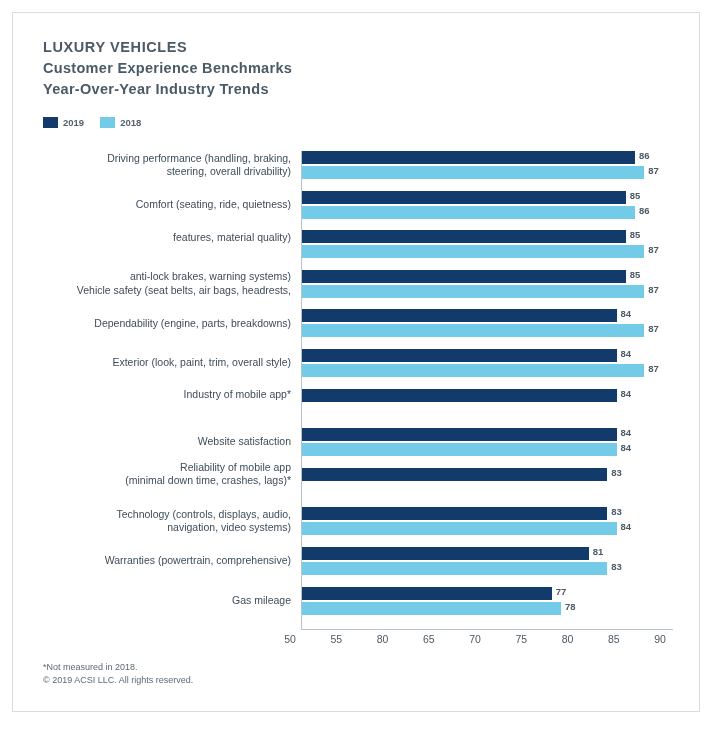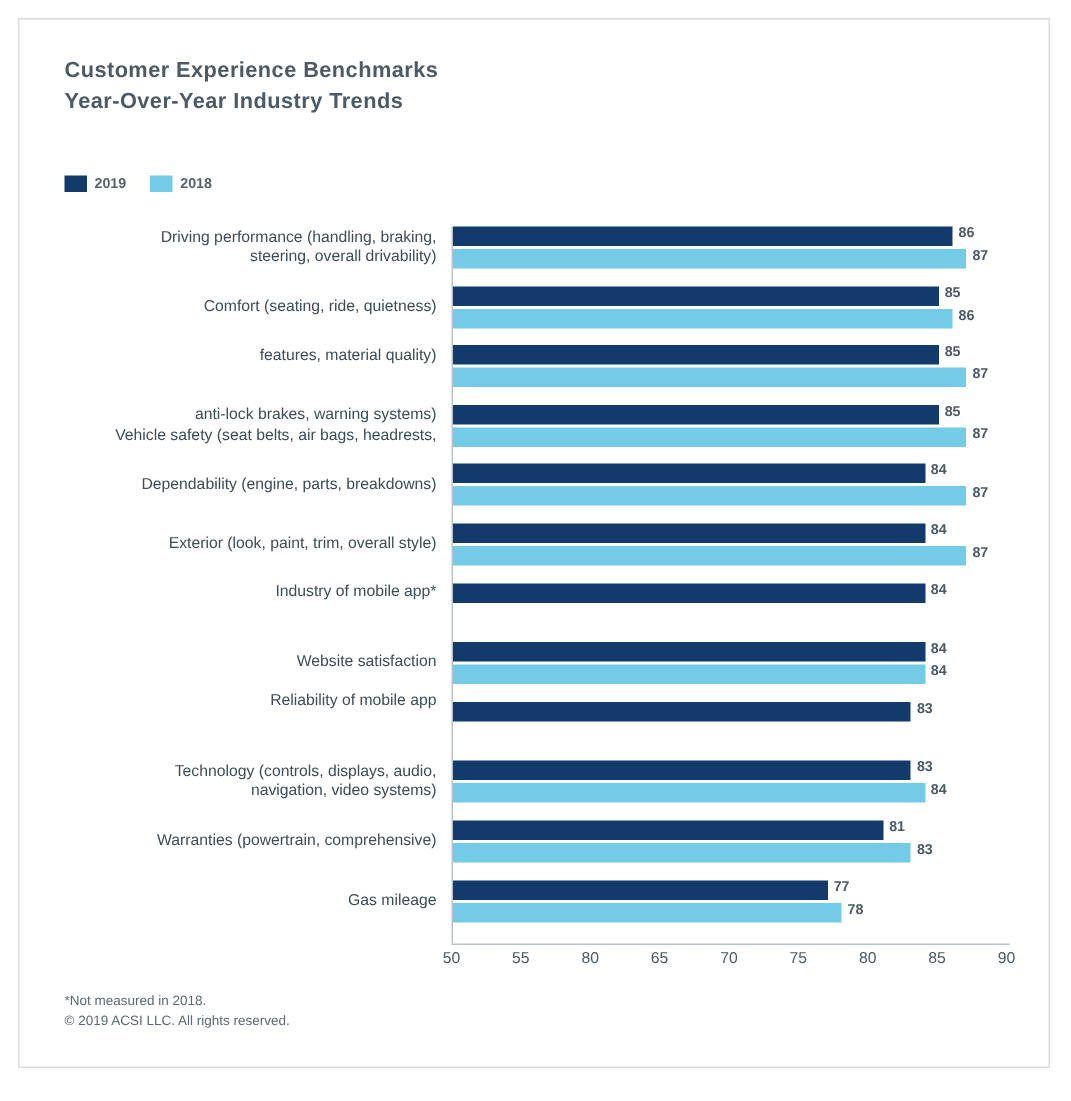--- a/index.html
+++ b/index.html
@@ -123,21 +123,21 @@
   .bar-value {
     position: absolute;
     top: -1px;
     font-size: 9.5px;
     font-weight: bold;
     color: #4a5a66;
     white-space: nowrap;
   }
   #xaxis-ticks {
     position: absolute;
-    left: 258px;
+    left: 247px;
     top: 490px;
     width: 372px;
     height: 16px;
   }
   .tick-label {
     position: absolute;
     top: 0;
     font-size: 10.5px;
     color: #4a5a66;
     transform: translateX(-50%);
@@ -151,20 +151,21 @@
     line-height: 12.5px;
     color: #5a6a75;
   }
 </style>
 </head>
 <body>
 
 <div id="card">
 
   <div id="title-block">
+    <div class="title-line t1">LUXURY VEHICLES</div>
     <div class="title-line">Customer Experience Benchmarks</div>
     <div class="title-line">Year-Over-Year Industry Trends</div>
   </div>
 
   <div id="legend">
       <div class="legend-item">
         <span class="legend-swatch" style="background: rgb(18, 58, 107);"></span>
         <span class="legend-label">2019</span>
       </div>
       <div class="legend-item">
@@ -291,20 +292,21 @@
             </div>
             <div class="bar-wrap">
               <div class="bar" title="2018: 84" style="width: 314.5px; background: rgb(116, 203, 232);"></div>
               <span class="bar-value" style="left: 318.5px;">84</span>
             </div>
           </div>
         </div>
         <div class="row" style="top: 324.8px; height: 13px;">
           <div class="row-label" style="top: -7px;">
             <div>Reliability of mobile app</div>
+            <div>(minimal down time, crashes, lags)*</div>
           </div>
           <div class="bars">
             <div class="bar-wrap">
               <div class="bar" title="2019: 83" style="width: 305.25px; background: rgb(18, 58, 107);"></div>
               <span class="bar-value" style="left: 309.25px;">83</span>
             </div>
           </div>
         </div>
         <div class="row" style="top: 364.4px; height: 28px;">
           <div class="row-label" style="top: 0.5px;">

